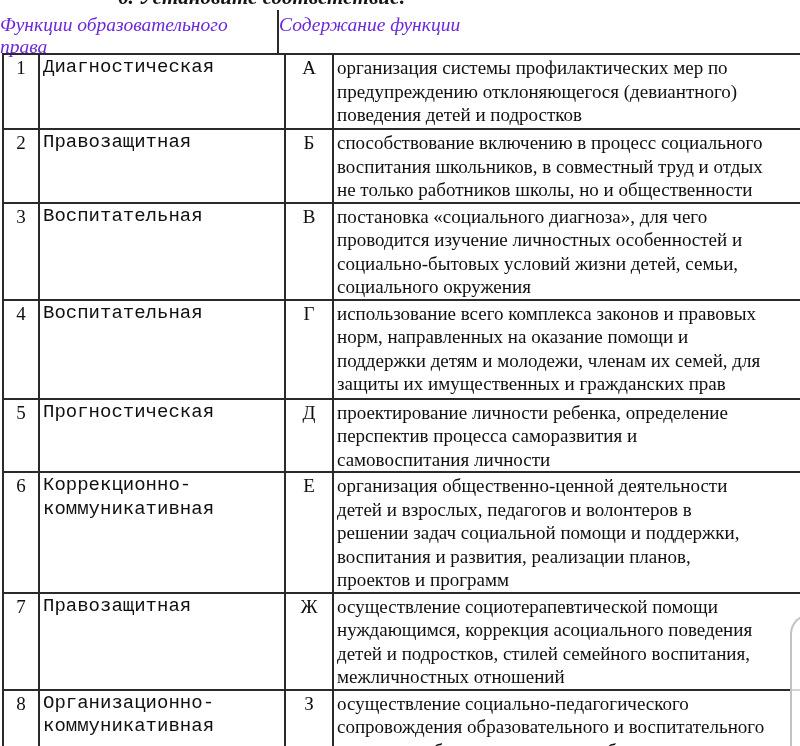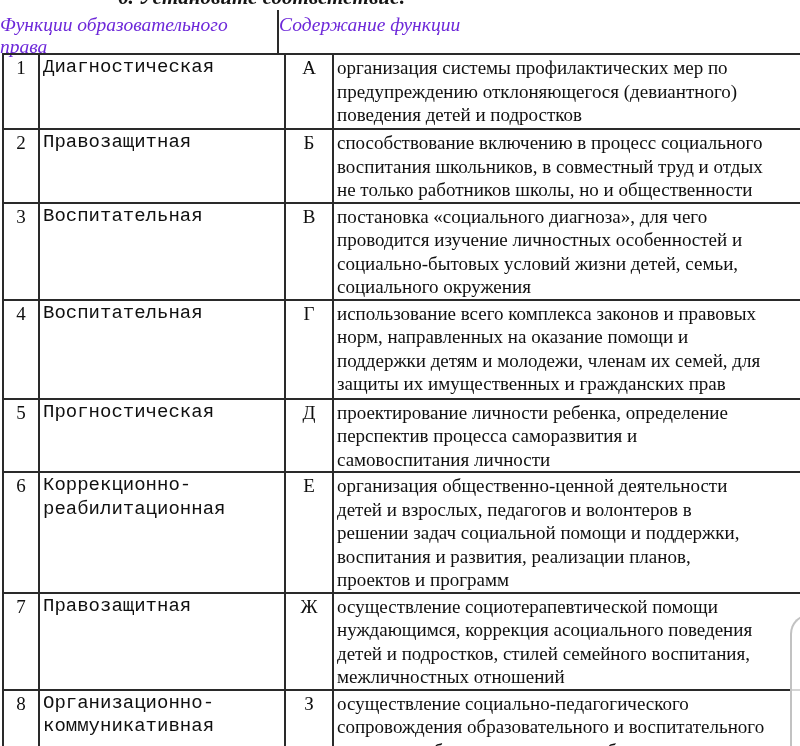--- a/index.html
+++ b/index.html
@@ -98,21 +98,21 @@
         <td class="c-num">5</td>
         <td class="c-fn">Прогностическая</td>
         <td class="c-letter">Д</td>
         <td class="c-content">проектирование личности ребенка, определение
 перспектив процесса саморазвития и
 самовоспитания личности</td>
       </tr>
       <tr style="height: 118px;">
         <td class="c-num">6</td>
         <td class="c-fn">Коррекционно-
-реабилитационная</td>
+коммуникативная</td>
         <td class="c-letter">Е</td>
         <td class="c-content">организация общественно-ценной деятельности
 детей и взрослых, педагогов и волонтеров в
 решении задач социальной помощи и поддержки,
 воспитания и развития, реализации планов,
 проектов и программ</td>
       </tr>
       <tr style="height: 95px;">
         <td class="c-num">7</td>
         <td class="c-fn">Правозащитная</td>

